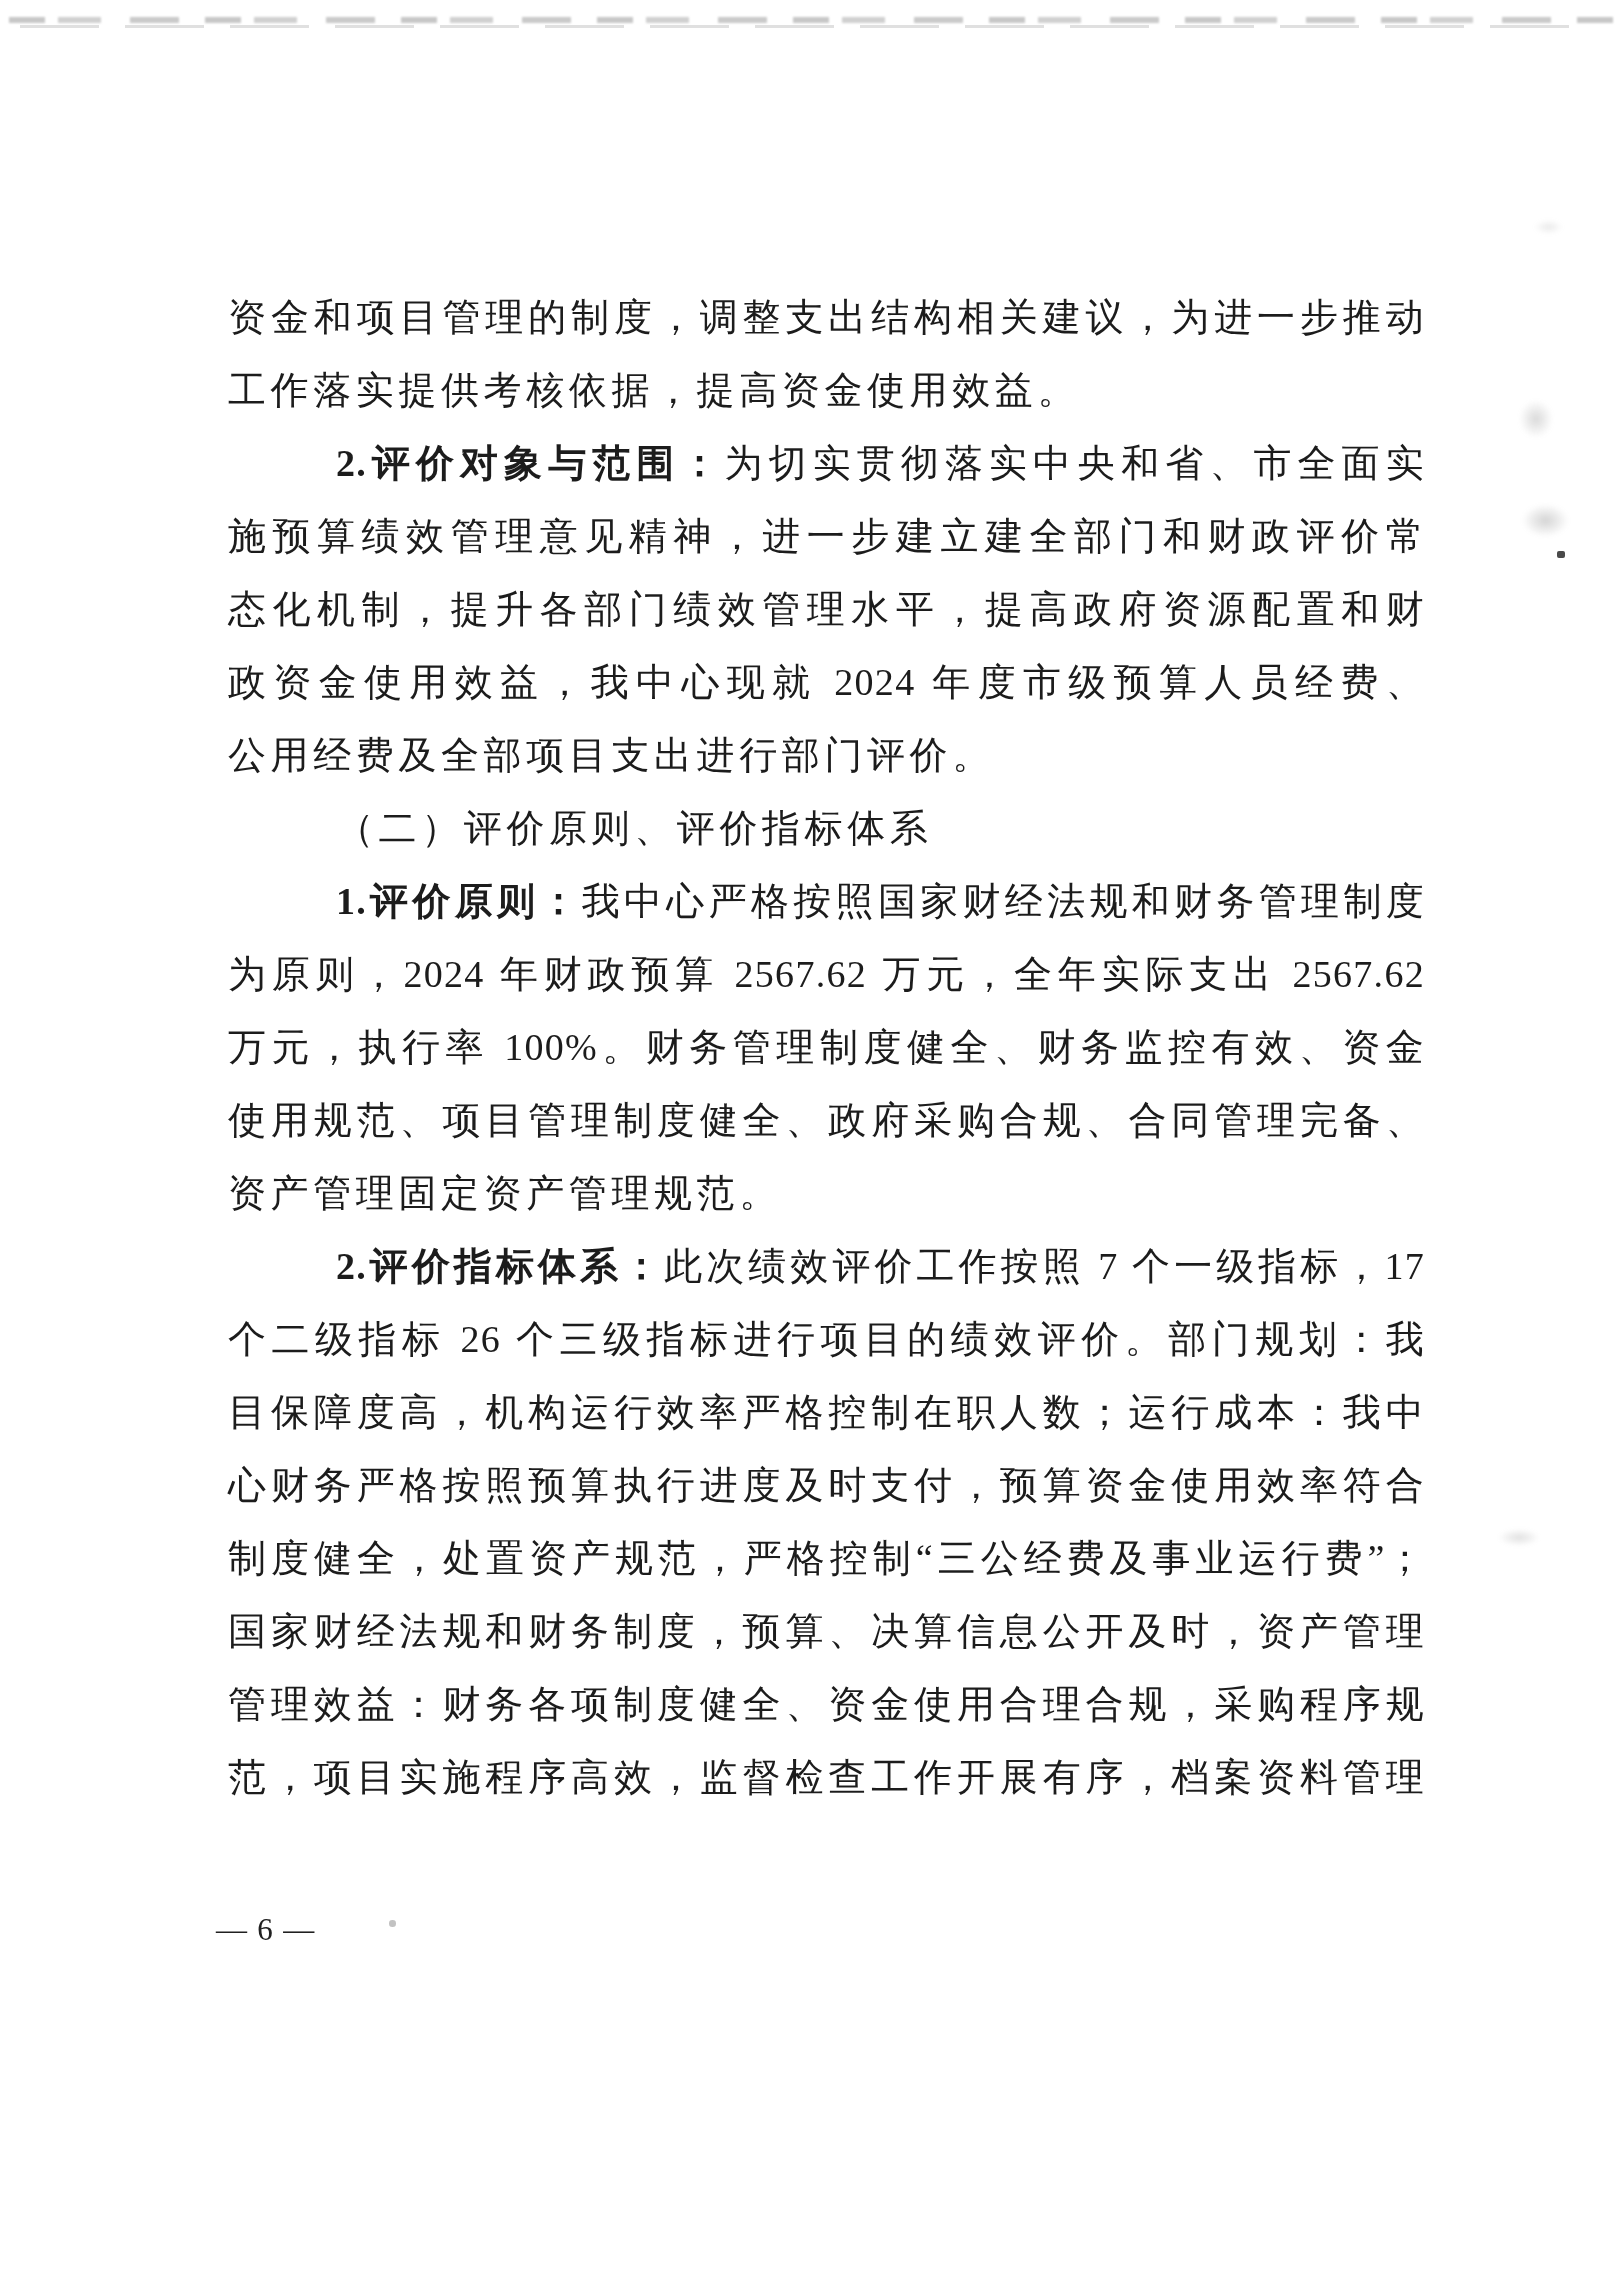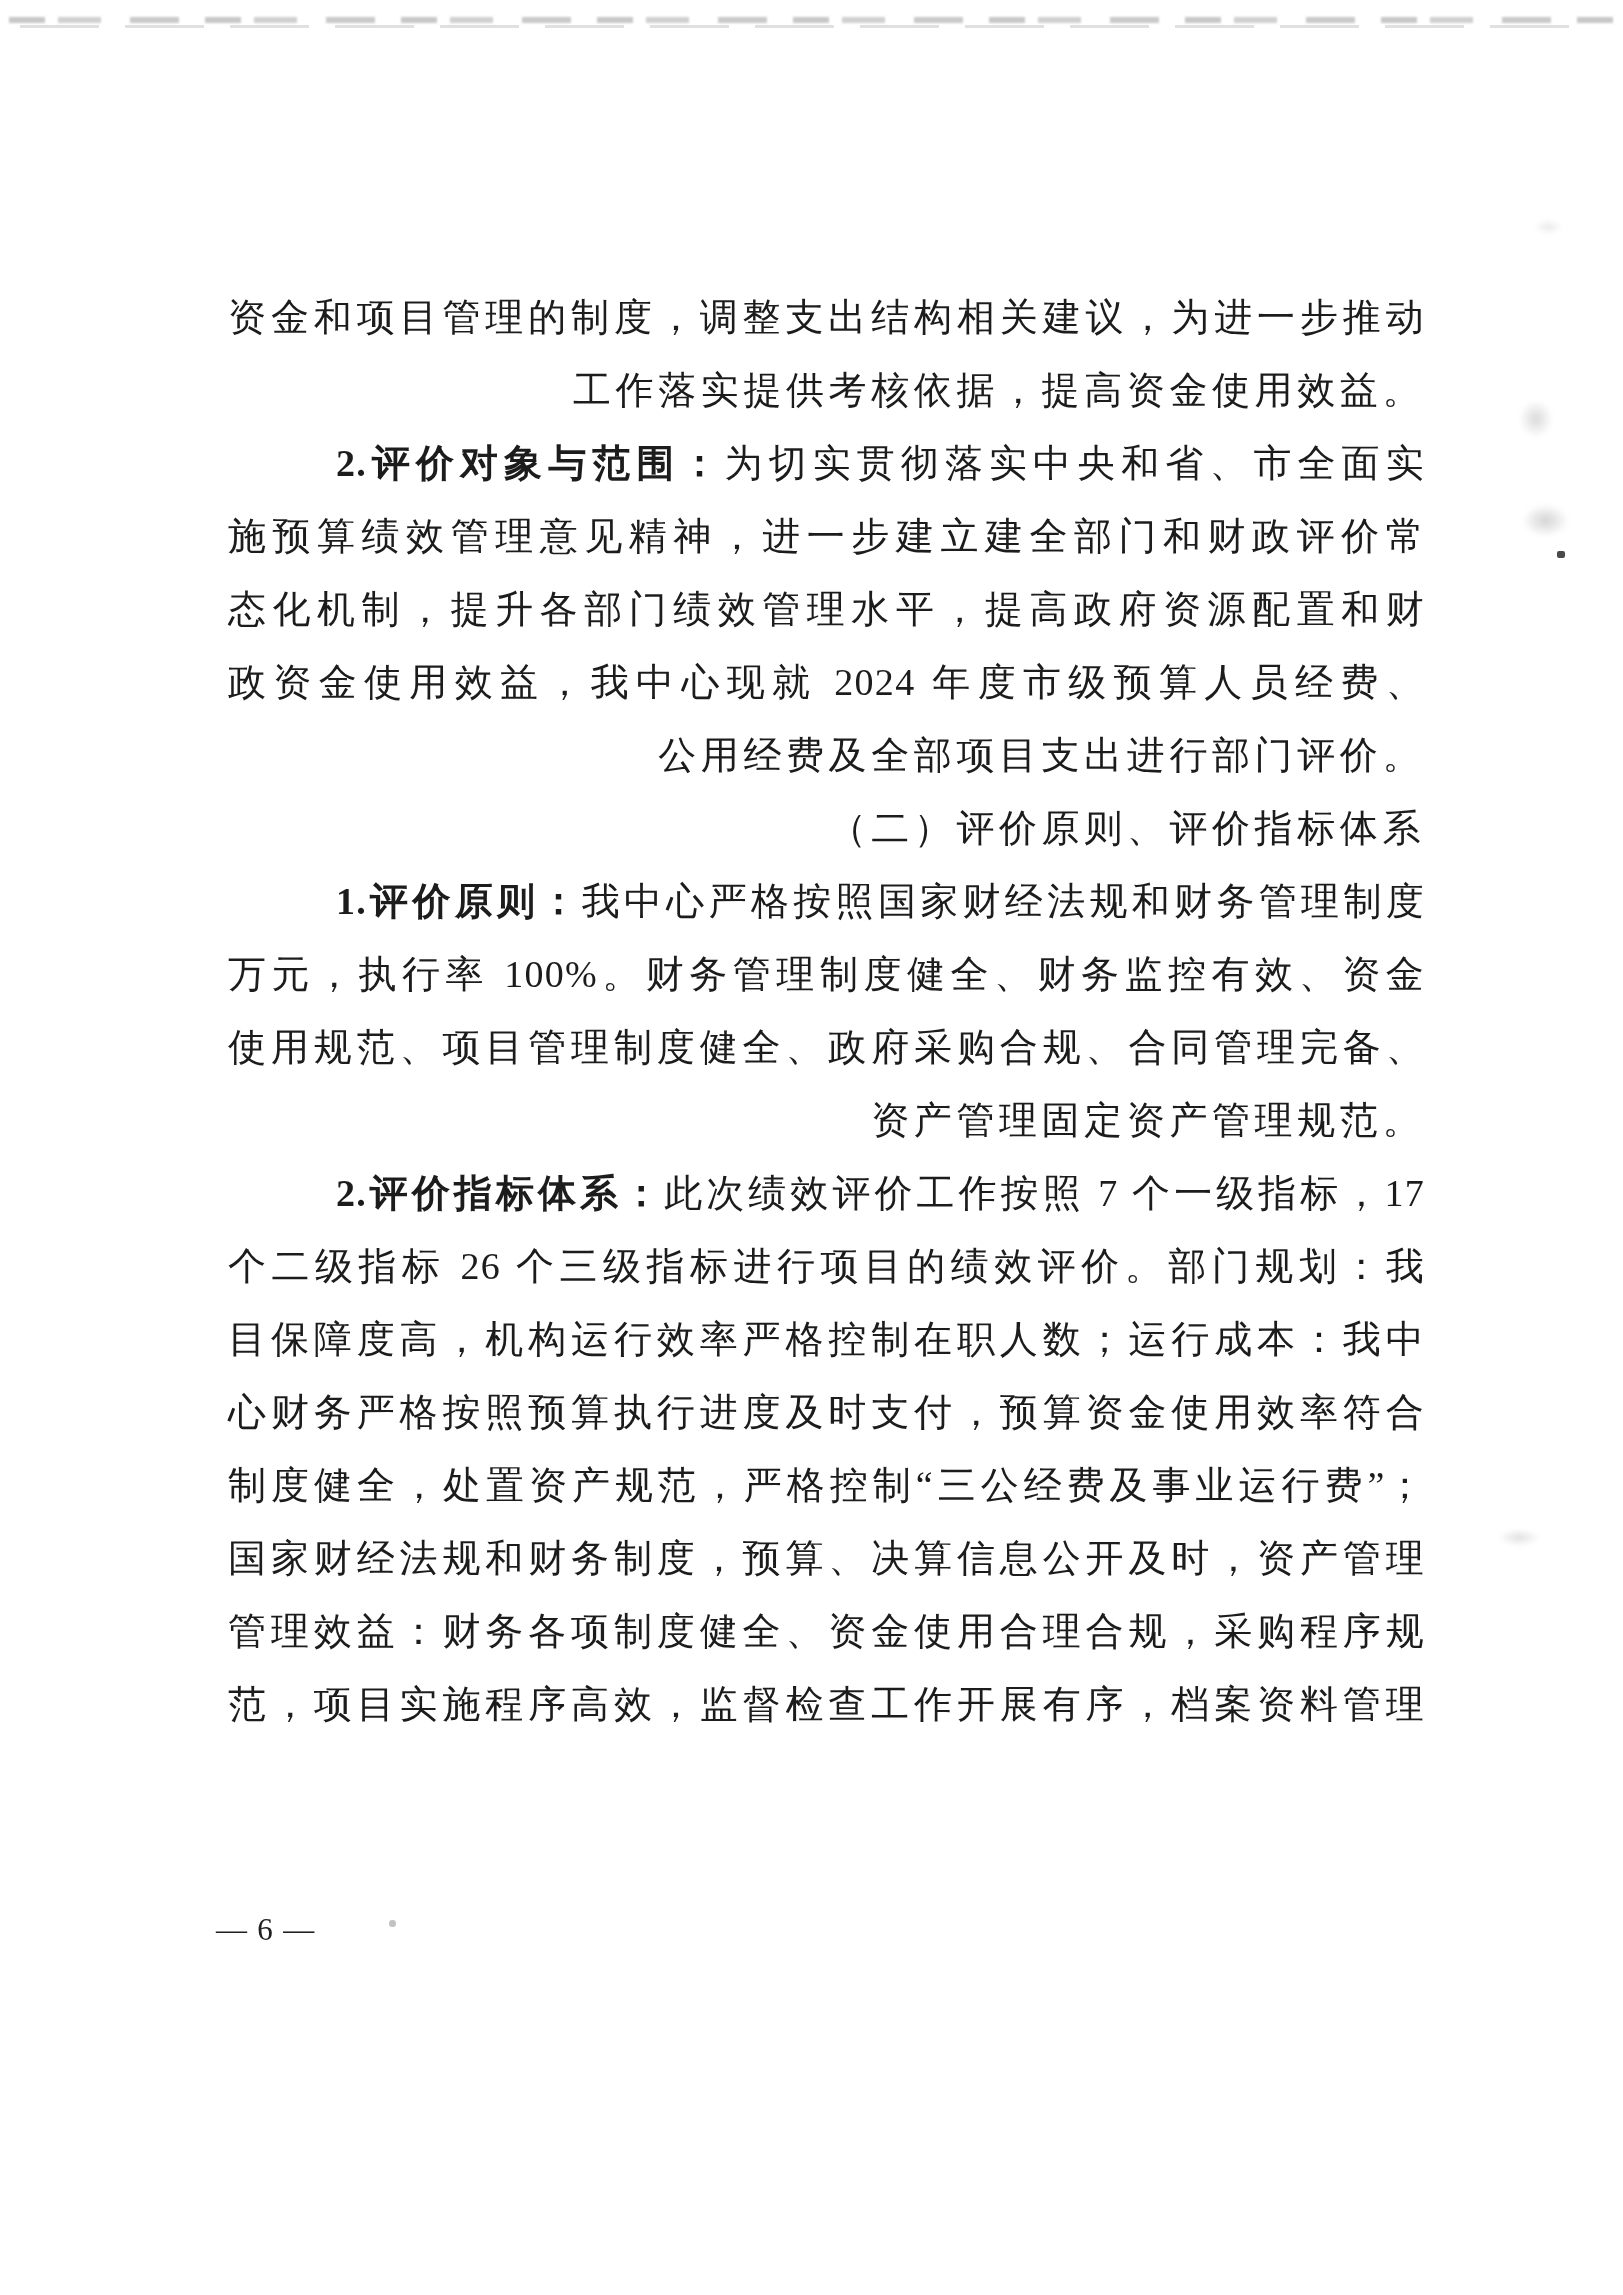--- a/index.html
+++ b/index.html
@@ -26,21 +26,20 @@
     color:#1c1c1c;
   }
   .j{
     text-align:justify;
     text-align-last:justify;
     letter-spacing:1.3px;
   }
   .nj{
     letter-spacing:4.6px;
     white-space:nowrap;
-    text-align:right;
   }
   .ind{ text-indent:108px; }
   .run{ }
   .bold{ font-weight:bold; }
   
   .page-number{
     position:absolute;
     left:216px;
     top:1912px;
     font-size:31px;
@@ -112,20 +111,21 @@
   <div class="text-block" id="text-block">
       <div class="line j"><span class="run">资金和项目管理的制度，调整支出结构相关建议，为进一步推动</span></div>
       <div class="line nj"><span class="run">工作落实提供考核依据，提高资金使用效益。</span></div>
       <div class="line j ind"><span class="run bold">2.评价对象与范围：</span><span class="run">为切实贯彻落实中央和省、市全面实</span></div>
       <div class="line j"><span class="run">施预算绩效管理意见精神，进一步建立建全部门和财政评价常</span></div>
       <div class="line j"><span class="run">态化机制，提升各部门绩效管理水平，提高政府资源配置和财</span></div>
       <div class="line j"><span class="run">政资金使用效益，我中心现就 2024 年度市级预算人员经费、</span></div>
       <div class="line nj"><span class="run">公用经费及全部项目支出进行部门评价。</span></div>
       <div class="line nj ind"><span class="run">（二）评价原则、评价指标体系</span></div>
       <div class="line j ind"><span class="run bold">1.评价原则：</span><span class="run">我中心严格按照国家财经法规和财务管理制度</span></div>
+      <div class="line j"><span class="run">为原则，2024 年财政预算 2567.62 万元，全年实际支出 2567.62</span></div>
       <div class="line j"><span class="run">万元，执行率 100%。财务管理制度健全、财务监控有效、资金</span></div>
       <div class="line j"><span class="run">使用规范、项目管理制度健全、政府采购合规、合同管理完备、</span></div>
       <div class="line nj"><span class="run">资产管理固定资产管理规范。</span></div>
       <div class="line j ind"><span class="run bold">2.评价指标体系：</span><span class="run">此次绩效评价工作按照 7 个一级指标，17</span></div>
       <div class="line j"><span class="run">个二级指标 26 个三级指标进行项目的绩效评价。部门规划：我</span></div>
       <div class="line j"><span class="run">目保障度高，机构运行效率严格控制在职人数；运行成本：我中</span></div>
       <div class="line j"><span class="run">心财务严格按照预算执行进度及时支付，预算资金使用效率符合</span></div>
       <div class="line j"><span class="run">制度健全，处置资产规范，严格控制“三公经费及事业运行费”；</span></div>
       <div class="line j"><span class="run">国家财经法规和财务制度，预算、决算信息公开及时，资产管理</span></div>
       <div class="line j"><span class="run">管理效益：财务各项制度健全、资金使用合理合规，采购程序规</span></div>

